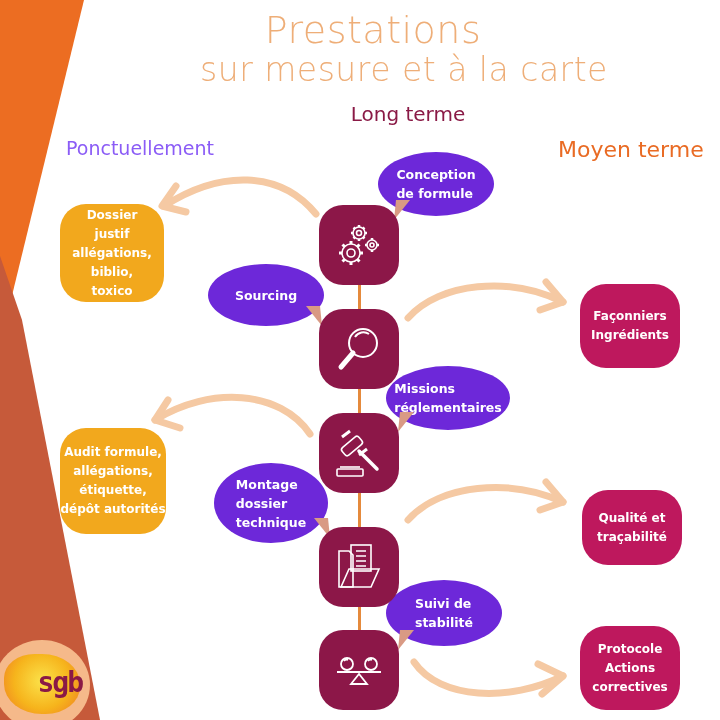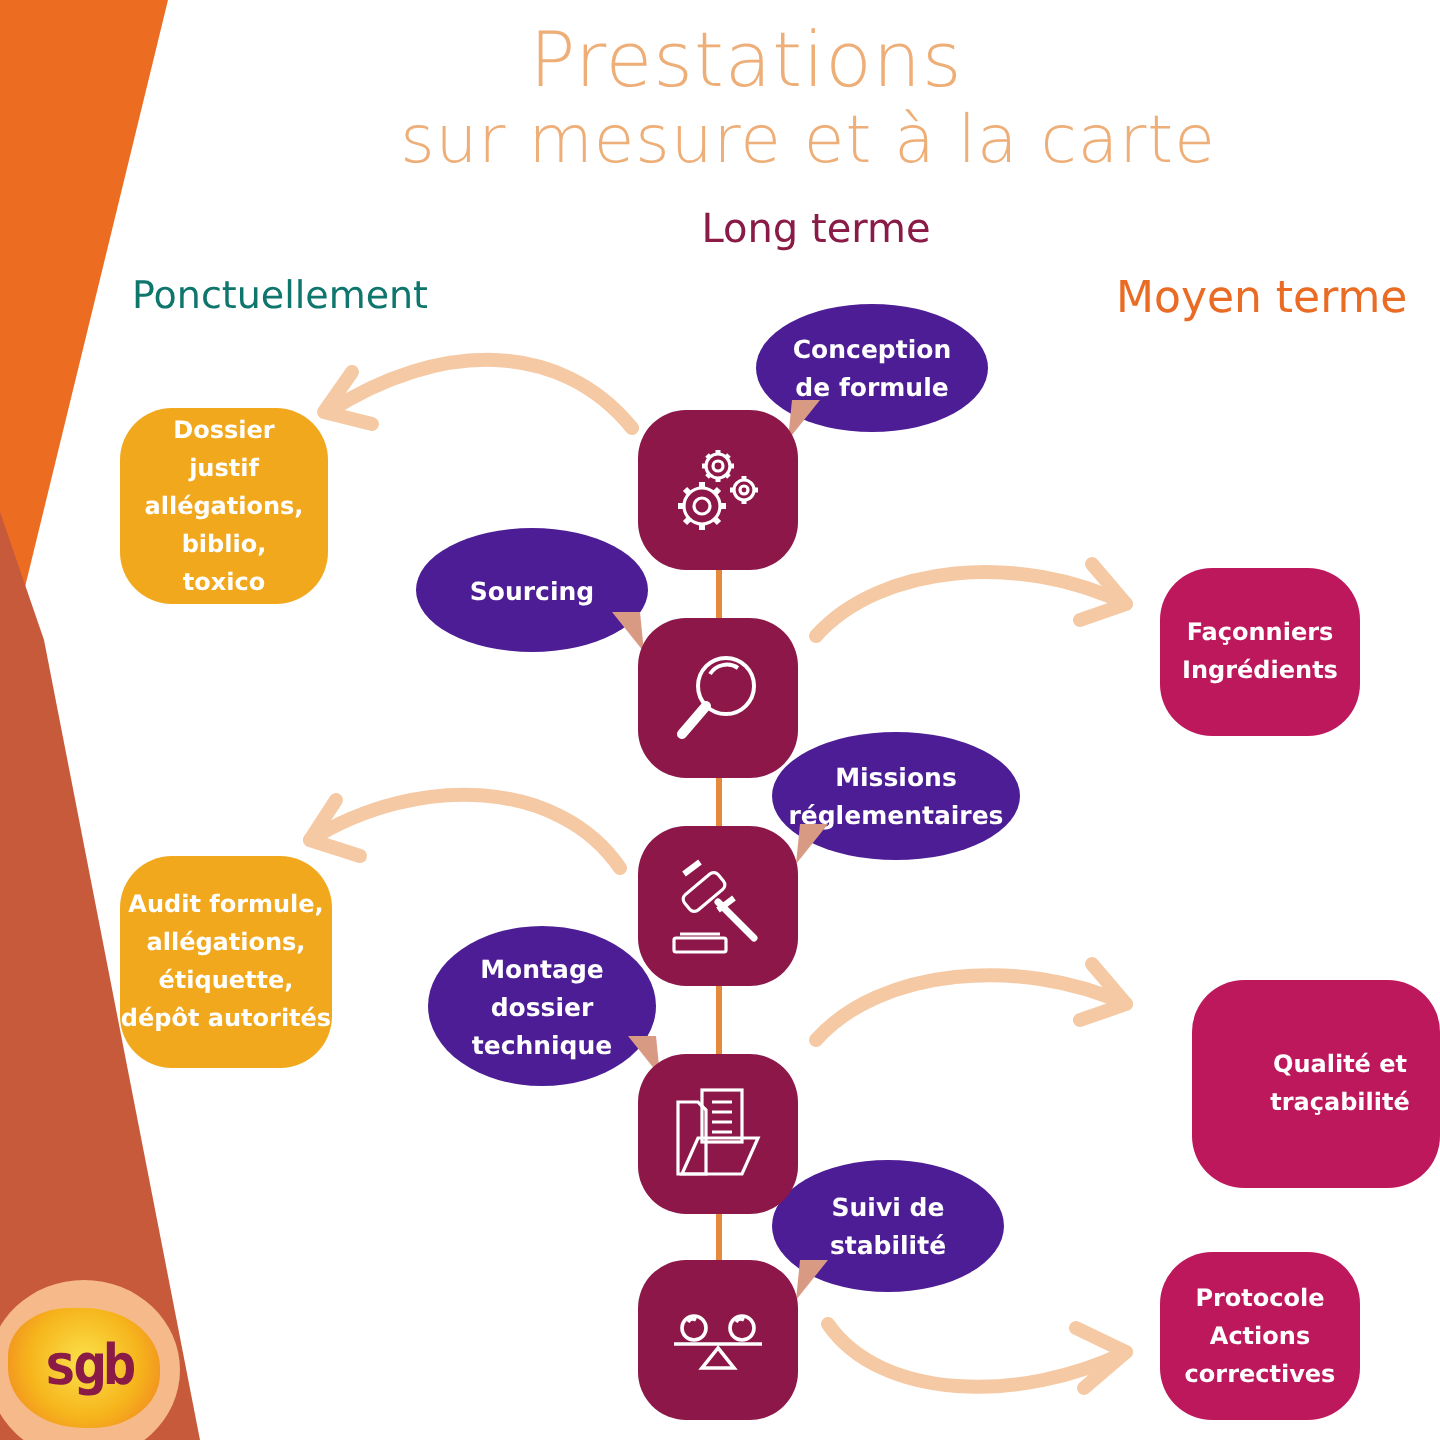--- a/index.html
+++ b/index.html
@@ -2,27 +2,27 @@
 <html><head>
 <meta charset="utf-8">
 <style>
   html,body{margin:0;padding:0;}
   body{width:720px;height:720px;position:relative;overflow:hidden;background:#ffffff;font-family:"DejaVu Sans",sans-serif;}
   .abs{position:absolute;}
   .title{left:0;width:720px;text-align:center;color:#eeae78;font-family:"DejaVu Sans",sans-serif;font-weight:300;}
   .title1{top:8px;font-size:38px;letter-spacing:0.5px;padding-left:13px;}
   .title2{top:50px;font-size:33px;letter-spacing:0.5px;padding-left:44px;}
   .long{top:102px;left:0;width:720px;text-align:center;color:#8a1a46;font-size:20px;padding-left:48px;}
-  .ponct{top:137px;left:66px;color:#0f766e;font-size:19px;}
+  .ponct{top:137px;left:66px;color:#8b5cf6;font-size:19px;}
   .moyen{top:137px;left:558px;color:#e96b24;font-size:22px;}
   .box{display:flex;align-items:center;justify-content:center;text-align:center;color:#fff;font-weight:bold;font-size:12px;line-height:19px;border-radius:26px;white-space:pre-line;}
   .yellow{background:#f2a81d;}
   .orange{background:#be185d;}
   .tile{width:80px;height:80px;border-radius:24px;background:#8c1748;display:flex;align-items:center;justify-content:center;}
-  .bubble{position:absolute;background:#4c1d95;color:#fff;font-weight:bold;font-size:12.5px;line-height:19px;text-align:center;display:flex;align-items:center;justify-content:center;border-radius:50%;white-space:pre-line;}
+  .bubble{position:absolute;background:#6d28d9;color:#fff;font-weight:bold;font-size:12.5px;line-height:19px;display:flex;align-items:center;justify-content:center;border-radius:50%;white-space:pre-line;}
   .vline{position:absolute;left:358px;width:3px;background:#e58a3c;}
 </style>
 </head>
 <body>
 
 <svg class="abs" style="left:0;top:0" width="720" height="720">
   <polygon points="0,0 84,0 8,312 0,312" fill="#ec6d22"></polygon>
   <polygon points="0,256 22,320 100,720 0,720" fill="#c65a3a"></polygon>
 
   <g fill="none" stroke="#f5c9a3" stroke-width="7" stroke-linecap="round" stroke-linejoin="round">
@@ -139,22 +139,22 @@
 allégations,
 biblio,
 toxico</div>
 <div class="abs box yellow" style="left:60px;top:428px;width:106px;height:106px;">Audit formule,
 allégations,
 étiquette,
 dépôt autorités</div>
 
 <div class="abs box orange" style="left:580px;top:284px;width:100px;height:84px;">Façonniers
 Ingrédients</div>
-<div class="abs box orange" style="left:596px;top:490px;width:100px;height:104px;padding-left:24px;">Qualité et
+<div class="abs box orange" style="left:582px;top:490px;width:100px;height:75px;">Qualité et
 traçabilité</div>
 <div class="abs box orange" style="left:580px;top:626px;width:100px;height:84px;">Protocole
 Actions
 correctives</div>
 
 <div class="abs" style="left:-6px;top:640px;width:96px;height:90px;border-radius:50%;background:#f5b98a;">
   <div class="abs" style="left:10px;top:14px;width:76px;height:60px;border-radius:40% 50% 45% 50%;background:radial-gradient(circle at 50% 45%,#fbe24a 0%,#f6b41c 55%,#ef7a22 100%);"></div>
-  <div class="abs" style="left:12px;top:26px;width:76px;text-align:center;color:#8a1a46;font-weight:bold;font-size:28px;font-family:'DejaVu Sans Mono',monospace;letter-spacing:-2px;">sgb</div>
+  <div class="abs" style="left:12px;top:26px;width:76px;text-align:right;color:#8a1a46;font-weight:bold;font-size:28px;font-family:'DejaVu Sans Mono',monospace;letter-spacing:-2px;">sgb</div>
 </div>
 
 </body></html>

